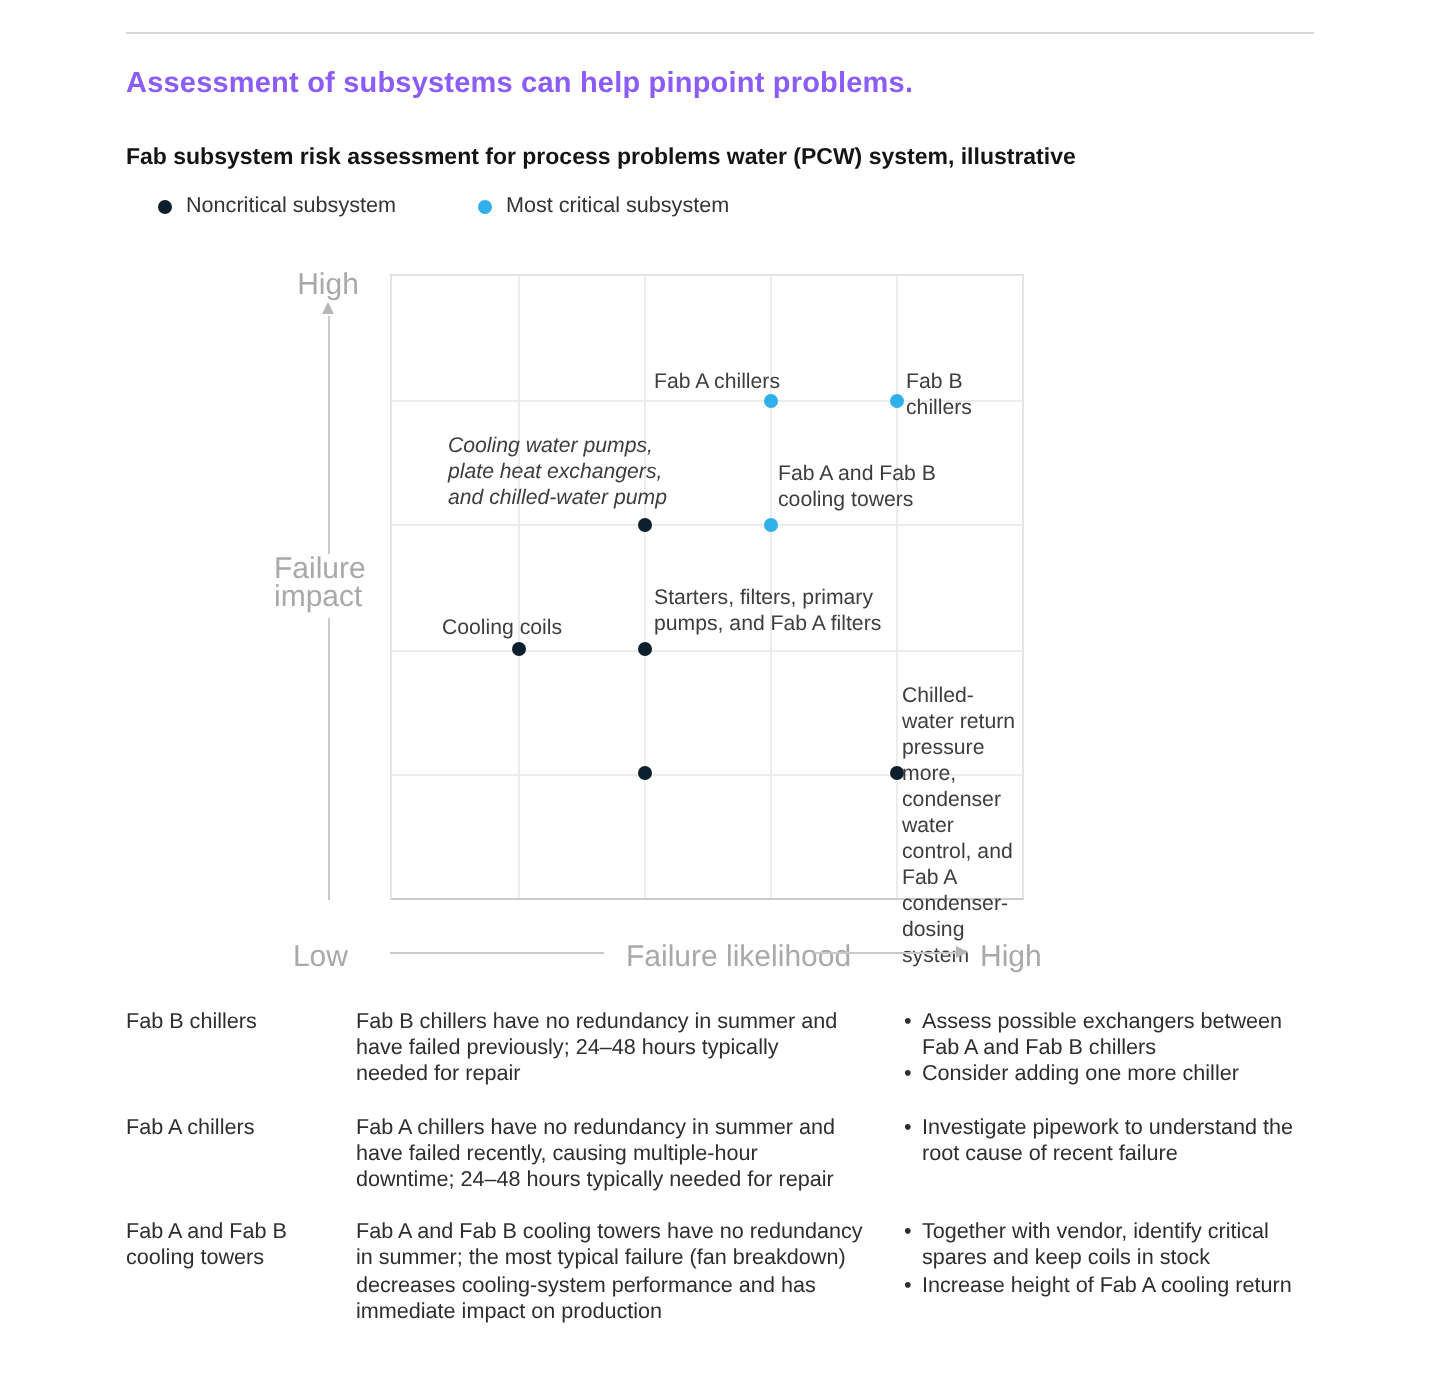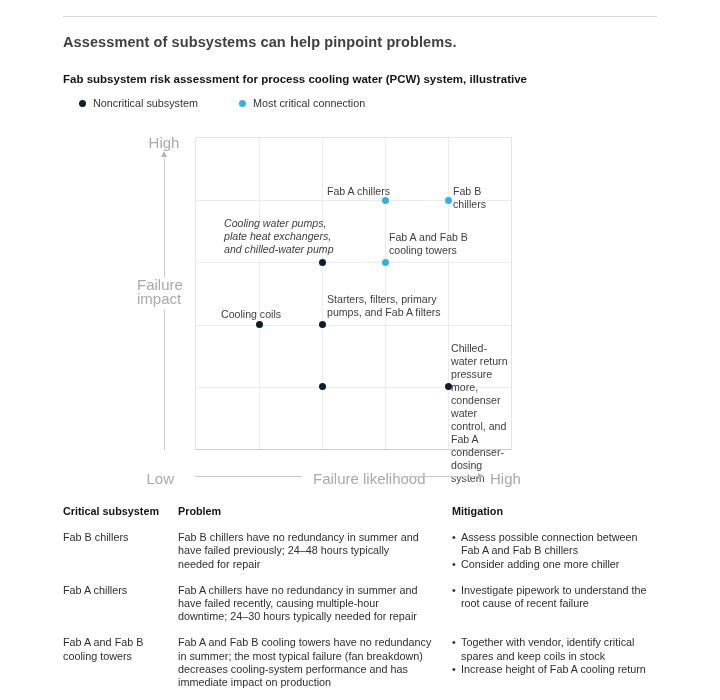--- a/index.html
+++ b/index.html
@@ -2,21 +2,21 @@
 <html><head>
 <meta charset="utf-8">
 <style>
   * { margin:0; padding:0; box-sizing:border-box; }
   html,body { background:#ffffff; }
   body { font-family:"Liberation Sans", sans-serif; }
   #page {
     position:relative; width:720px; height:700px; background:#ffffff; overflow:hidden;
   }
   .top-rule { position:absolute; left:63px; top:16px; width:594px; height:1px; background:#d8d8d8; }
-  .title { position:absolute; left:63px; top:34px; font-size:14.5px; font-weight:700; color:#404040; letter-spacing:0.1px; }
+  .title { position:absolute; left:63px; top:34px; font-size:14.5px; font-weight:700; color:#8b5cf6; letter-spacing:0.1px; }
   .subtitle { position:absolute; left:63px; top:73px; font-size:11.5px; font-weight:700; color:#141414; }
   .legend { position:absolute; left:63px; top:97px; display:flex; align-items:center; }
   .legend-item { display:flex; align-items:center; margin-right:25px;padding-left:16px; }
   .legend-dot { width:7px; height:7px; border-radius:50%; margin-right:7px; flex:0 0 auto; }
   .legend-label { font-size:10.8px; color:#333333; }
 
   
   .axis-text { position:absolute; font-size:15px; color:#a9a9a9; }
   .yaxis-high { left:144px; top:134px; width:40px; text-align:center; }
   .yaxis-label { left:137px; top:278px; width:54px; line-height:13.5px; }
@@ -56,30 +56,30 @@
   .bullet-text { white-space:pre-line; }
 </style>
 </head>
 <body>
 
 <div id="page">
 
   <div class="top-rule"></div>
 
   <h1 class="title">Assessment of subsystems can help pinpoint problems.</h1>
-  <div class="subtitle">Fab subsystem risk assessment for process cooling water (PCW) system, illustrative</div>
+  <div class="subtitle">Fab subsystem risk assessment for process problems water (PCW) system, illustrative</div>
 
   <div class="legend">
     <div class="legend-item">
       <span class="legend-dot" style="background: rgb(11, 31, 46);"></span>
       <span class="legend-label">Noncritical subsystem</span>
     </div>
     <div class="legend-item">
       <span class="legend-dot" style="background: rgb(47, 176, 232);"></span>
-      <span class="legend-label">Most critical connection</span>
+      <span class="legend-label">Most critical subsystem</span>
     </div>
   </div>
 
   <div class="axis-text yaxis-high">High</div>
   <div class="arrow-up"></div>
   <div class="yaxis-seg1"></div>
   <div class="axis-text yaxis-label">Failure impact</div>
   <div class="yaxis-seg2"></div>
 
   <div class="plot">
@@ -115,48 +115,43 @@
     </div>
 
   <div class="axis-text xaxis-low">Low</div>
   <div class="xaxis-seg1"></div>
   <div class="axis-text xaxis-label">Failure likelihood</div>
   <div class="xaxis-seg2"></div>
   <div class="arrow-right"></div>
   <div class="axis-text xaxis-high">High</div>
 
   <div class="table">
-    <div class="thead">
-      <div class="c1">Critical subsystem</div>
-      <div class="c2">Problem</div>
-      <div class="c3">Mitigation</div>
-    </div>
     <div id="table-rows">
         <div class="trow">
           <div class="c1">Fab B chillers</div>
           <div class="c2">Fab B chillers have no redundancy in summer and
 have failed previously; 24–48 hours typically
 needed for repair</div>
           <div class="c3">
             <div class="bullet-item">
               <span class="bullet-glyph">•</span>
-              <span class="bullet-text">Assess possible connection between
+              <span class="bullet-text">Assess possible exchangers between
 Fab A and Fab B chillers</span>
             </div>
             <div class="bullet-item">
               <span class="bullet-glyph">•</span>
               <span class="bullet-text">Consider adding one more chiller</span>
             </div>
           </div>
         </div>
         <div class="trow">
           <div class="c1">Fab A chillers</div>
           <div class="c2">Fab A chillers have no redundancy in summer and
 have failed recently, causing multiple-hour
-downtime; 24–30 hours typically needed for repair</div>
+downtime; 24–48 hours typically needed for repair</div>
           <div class="c3">
             <div class="bullet-item">
               <span class="bullet-glyph">•</span>
               <span class="bullet-text">Investigate pipework to understand the
 root cause of recent failure</span>
             </div>
           </div>
         </div>
         <div class="trow">
           <div class="c1">Fab A and Fab B

